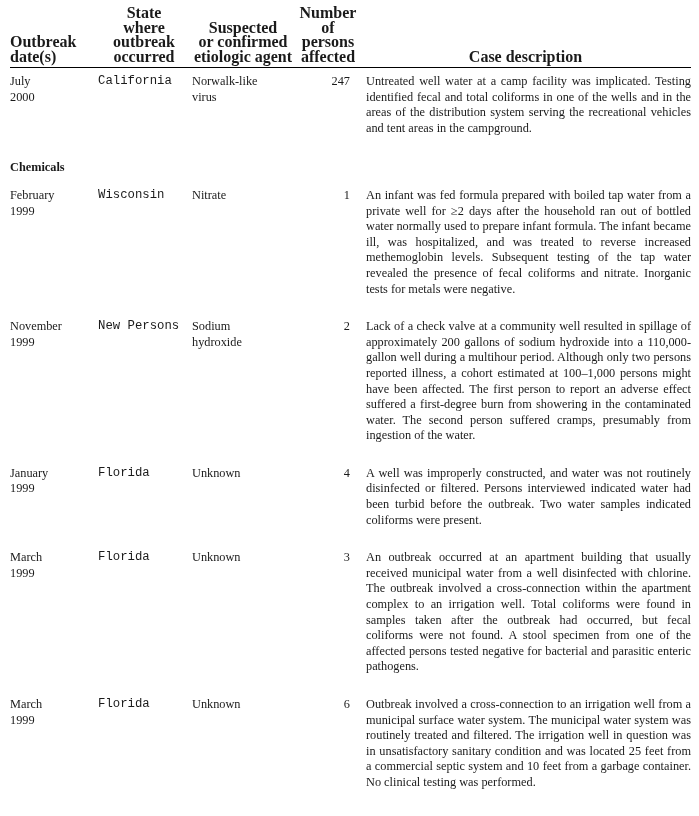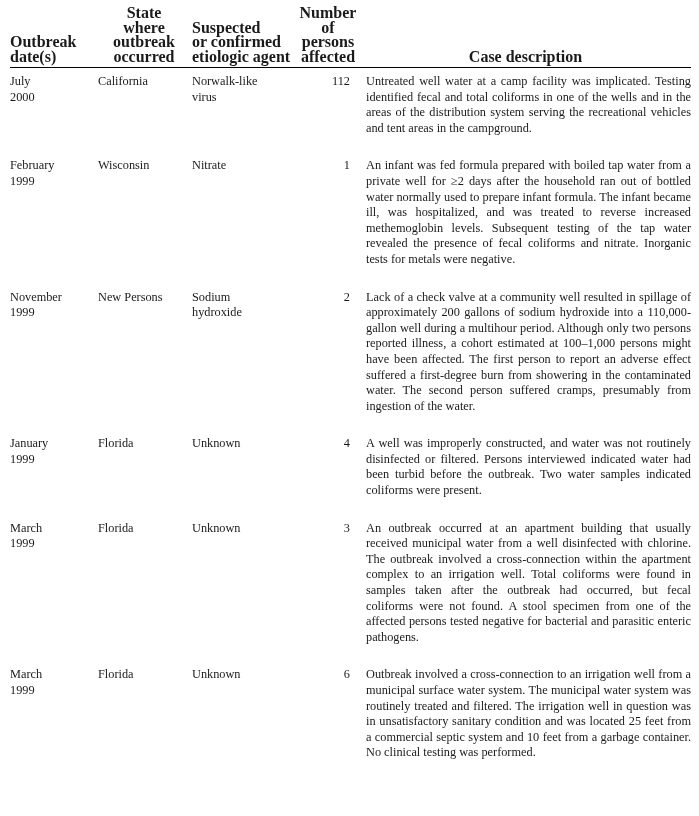--- a/index.html
+++ b/index.html
@@ -33,30 +33,30 @@
     font-weight: bold;
     vertical-align: bottom;
     border-bottom: 1.2px solid #000;
     padding: 0 2px 3px 0;
     white-space: pre-line;
     font-size: 16px;
     line-height: 14.5px;
   }
   thead th.h-date  { text-align: left; }
   thead th.h-state { text-align: center; }
-  thead th.h-agent { text-align: left; }
+  thead th.h-agent { text-align: center; }
   thead th.h-num   { text-align: center; }
   thead th.h-desc  { text-align: center; }
 
   tbody td {
     vertical-align: top;
     padding: 6px 0 16px 0;
   }
   td.c-date  { white-space: pre-line; padding-right: 6px; }
-  td.c-state { padding-right: 6px; }
+  td.c-state { padding-right: 6px; font-family: Liberation Mono, monospace; }
   td.c-agent { white-space: pre-line; padding-right: 6px; }
   td.c-num   { text-align: right; padding-right: 12px; }
   td.c-desc  { text-align: justify; padding-left: 4px; }
 
   tr.section-row td {
     font-weight: bold;
     padding: 8px 0 6px 0;
   }
 </style>
 </head>
@@ -88,24 +88,27 @@
         <th class="h-desc">Case description</th>
       </tr>
     </thead>
     <tbody>
   <tr class="data-row">
     <td class="c-date">July
 2000</td>
     <td class="c-state">California</td>
     <td class="c-agent">Norwalk-like
 virus</td>
-    <td class="c-num">112</td>
+    <td class="c-num">247</td>
     <td class="c-desc">Untreated well water at a camp facility was implicated. Testing identified fecal and total coliforms in one of the wells and in the areas of the distribution system serving the recreational vehicles and tent areas in the campground.</td>
   </tr>
 
+  <tr class="section-row">
+    <td colspan="5">Chemicals</td>
+  </tr>
 
   <tr class="data-row">
     <td class="c-date">February
 1999</td>
     <td class="c-state">Wisconsin</td>
     <td class="c-agent">Nitrate</td>
     <td class="c-num">1</td>
     <td class="c-desc">An infant was fed formula prepared with boiled tap water from a private well for ≥2 days after the household ran out of bottled water normally used to prepare infant formula. The infant became ill, was hospitalized, and was treated to reverse increased methemoglobin levels. Subsequent testing of the tap water revealed the presence of fecal coliforms and nitrate. Inorganic tests for metals were negative.</td>
   </tr>
 

